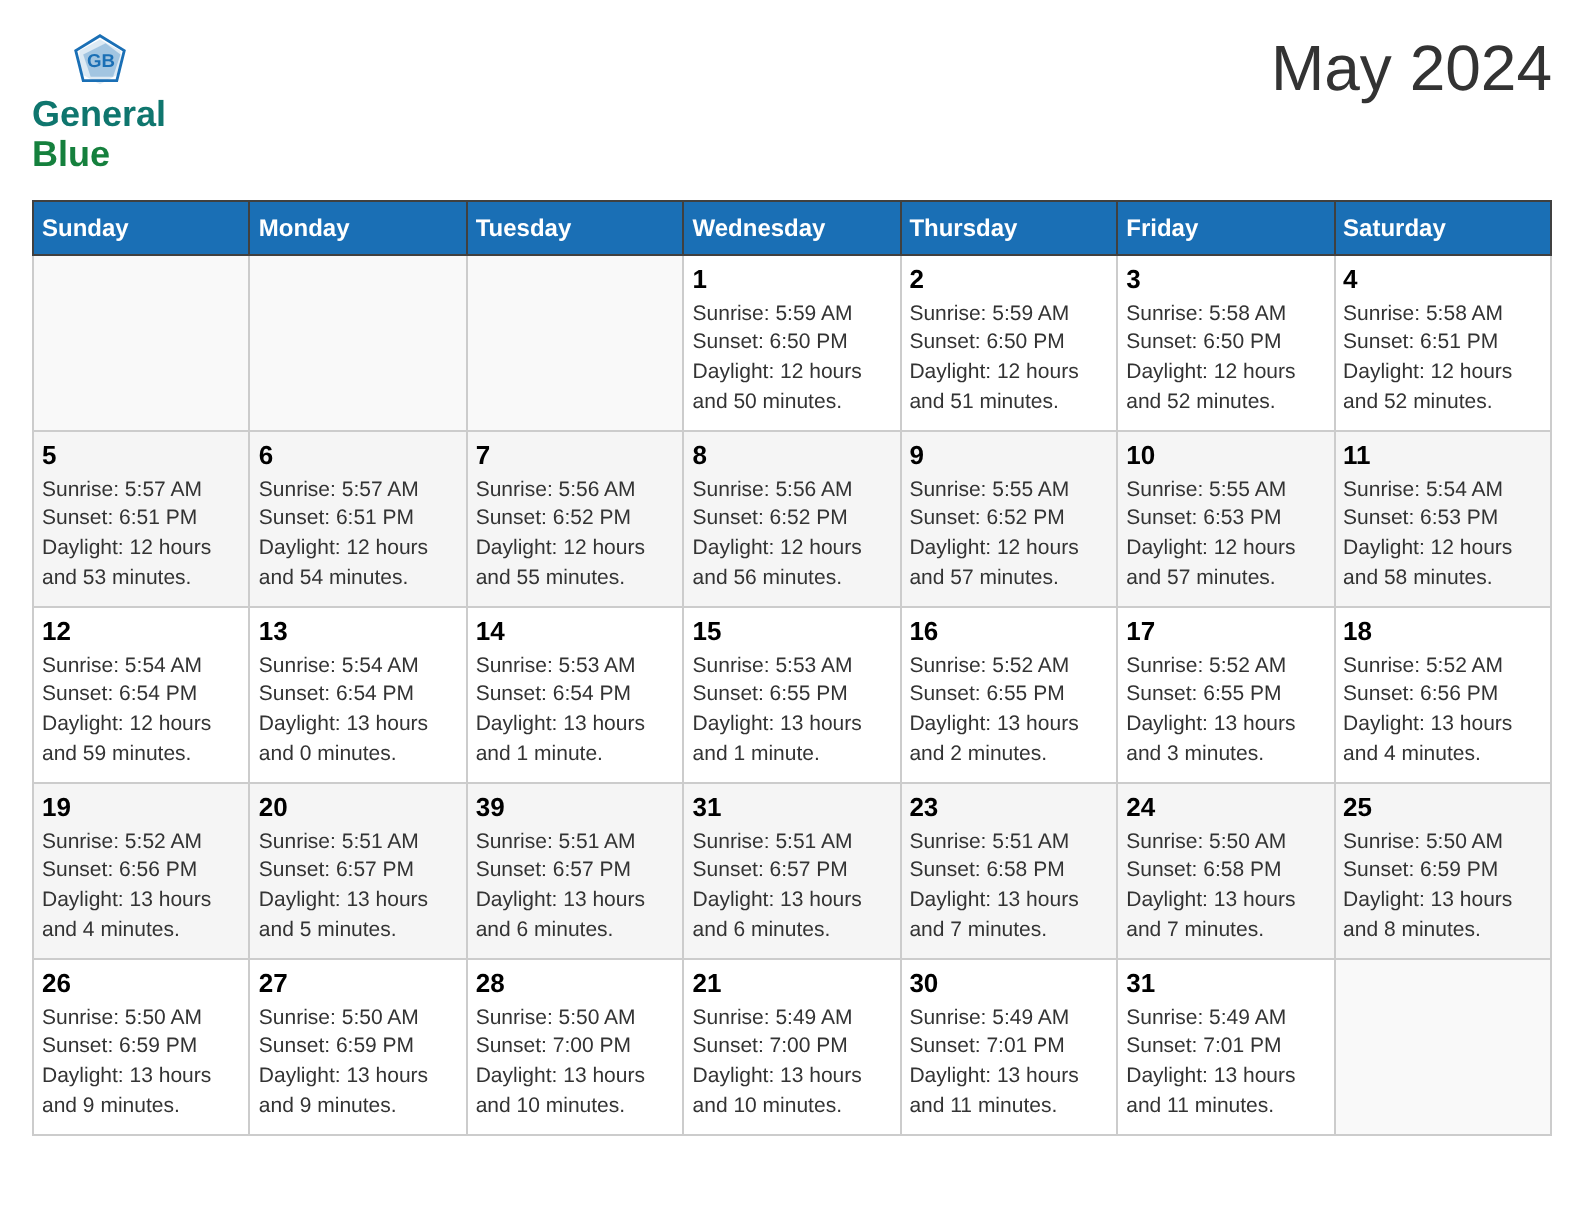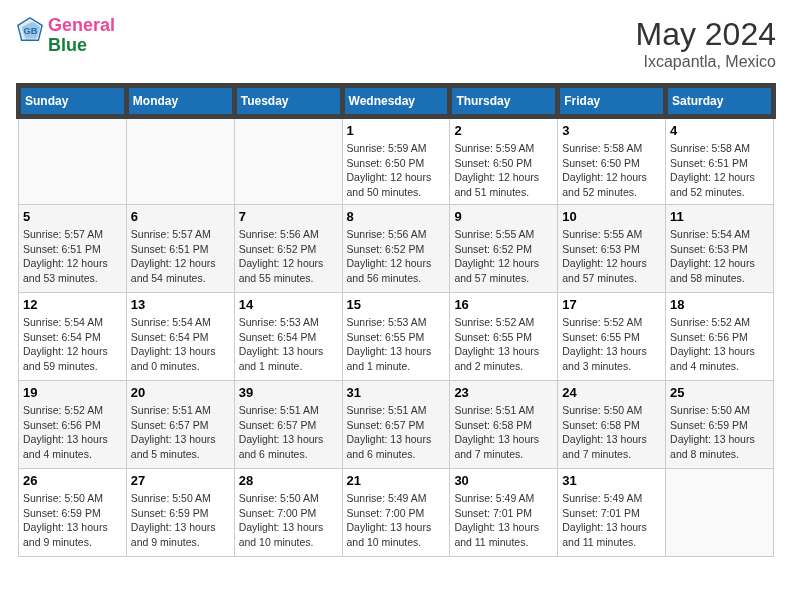--- a/index.html
+++ b/index.html
@@ -11,32 +11,33 @@
       padding: 16px;
     }
     .header {
       display: flex;
       justify-content: space-between;
       align-items: flex-start;
       margin-bottom: 12px;
     }
     .logo {
       display: flex;
-      align-items: flex-start;
+      align-items: center;
       gap: 4px;
+      flex-direction: column;
     }
     .logo-text {
       display: flex;
       flex-direction: column;
       line-height: 1.1;
     }
     .logo-general {
       font-size: 18px;
       font-weight: bold;
-      color: #ec4899;
+      color: #0f766e;
     }
     .logo-blue {
       font-size: 18px;
       font-weight: bold;
       color: #15803d;
     }
     .logo-icon {
       width: 28px;
       height: 28px;
     }
@@ -58,21 +59,21 @@
       border-collapse: collapse;
       font-size: 11px;
     }
     thead th {
       background-color: #1a6fb5;
       color: #fff;
       padding: 6px 4px;
       text-align: left;
       font-size: 12px;
       font-weight: bold;
-      border: 5px solid #404040;
+      border: 1px solid #404040;
     }
     tbody td {
       border: 1px solid #ccc;
       vertical-align: top;
       padding: 4px;
       min-height: 80px;
       height: 88px;
       width: 14.28%;
     }
     .day-number {
@@ -106,21 +107,20 @@
       <polygon points="15,2 28,10 24,26 6,26 2,10" fill="none" stroke="#1a6fb5" stroke-width="1.5"></polygon>
       <text x="8" y="19" font-size="10" font-weight="bold" fill="#1a6fb5">GB</text>
     </svg>
     <div class="logo-text">
       <span class="logo-general">General</span>
       <span class="logo-blue">Blue</span>
     </div>
   </div>
   <div class="title-block">
     <div class="month-title">May 2024</div>
-    <div class="location">Ixcapantla, Mexico</div>
   </div>
 </div>
 
 <table>
   <thead>
     <tr>
       <th>Sunday</th>
       <th>Monday</th>
       <th>Tuesday</th>
       <th>Wednesday</th>

